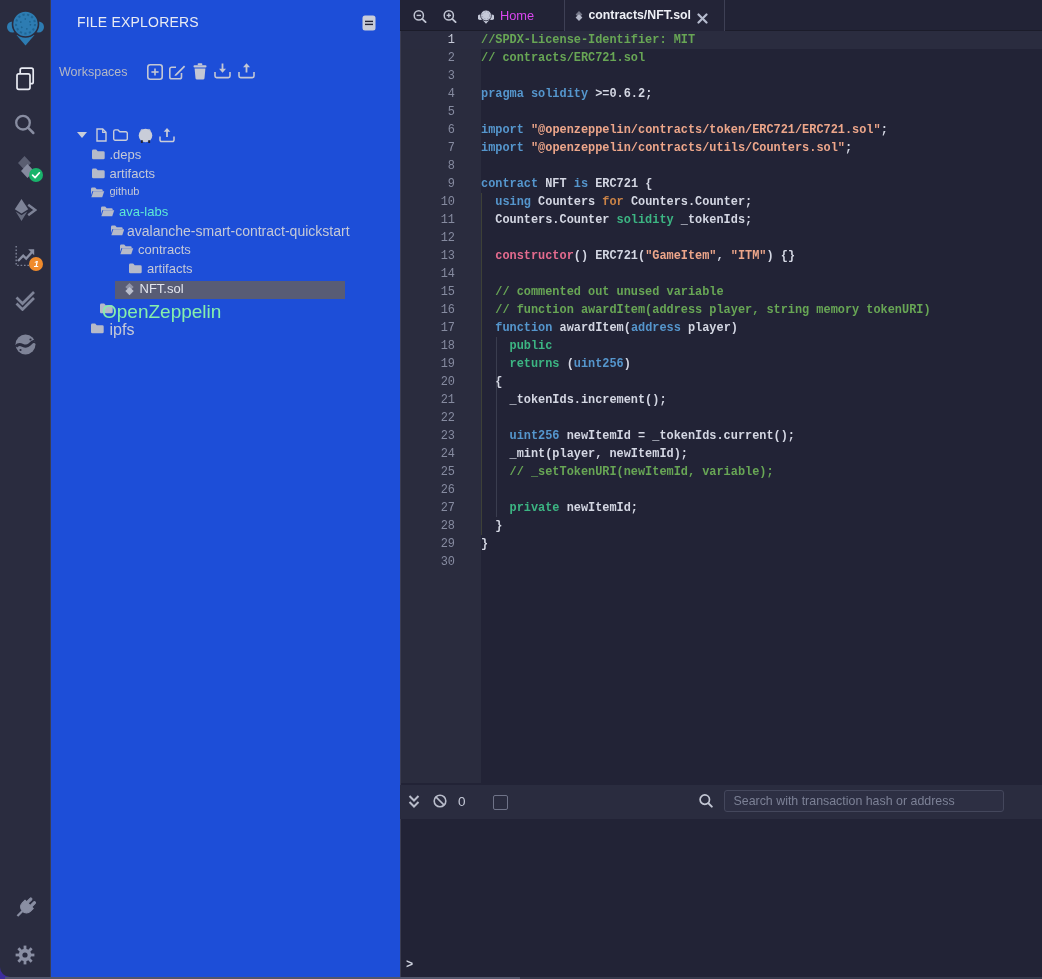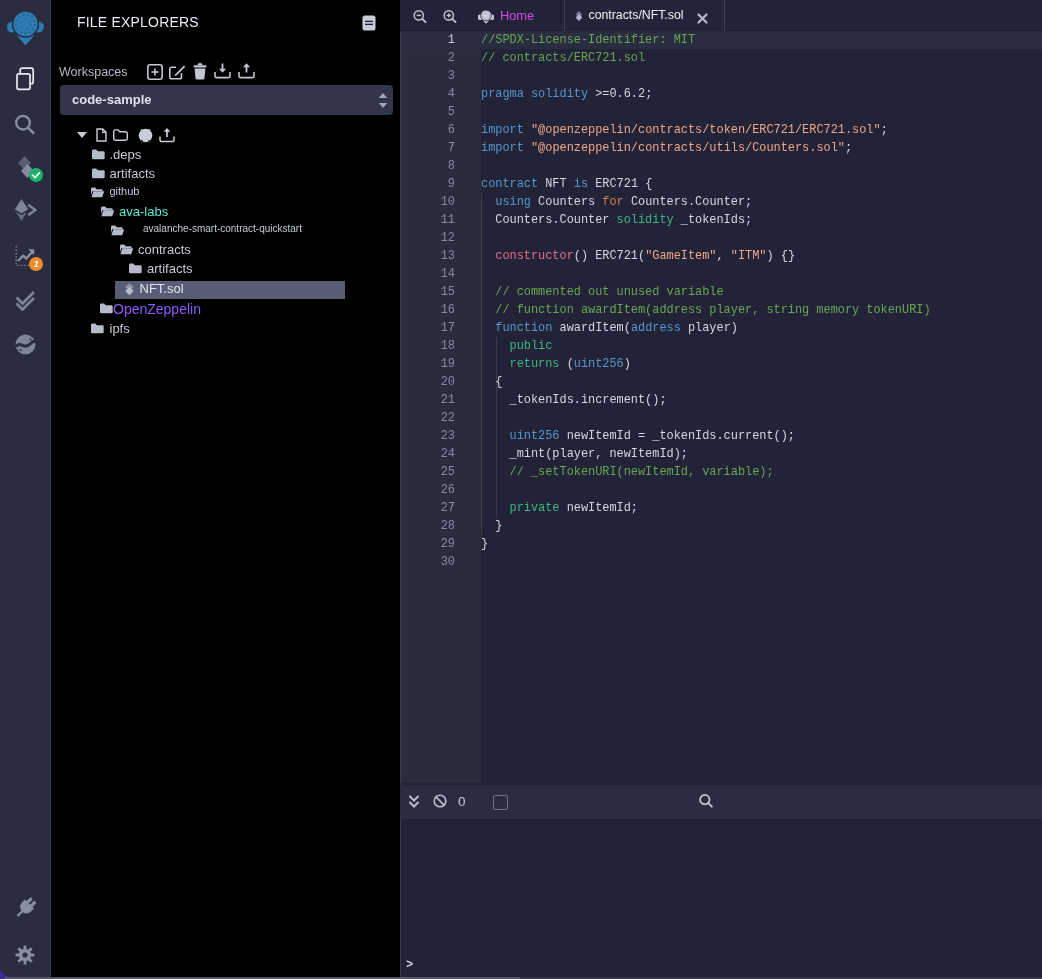--- a/index.html
+++ b/index.html
@@ -1,20 +1,20 @@
 <!DOCTYPE html>
 <html><head>
 <meta charset="utf-8">
 <style>
 html,body{margin:0;padding:0}
 body{width:1042px;height:979px;background:#222336;overflow:hidden;font-family:"Liberation Sans",sans-serif;position:relative}
 .a{position:absolute}
 svg{display:block}
 .mono{font-family:"Liberation Mono",monospace}
-#code,#gutter{font-family:"Liberation Mono",monospace;font-size:11.9px;line-height:18px;font-weight:normal;white-space:pre;margin:0}
+#code,#gutter{font-family:"Liberation Mono",monospace;font-size:11.9px;line-height:18px;font-weight:bold;white-space:pre;margin:0}
 #gutter{font-weight:normal;}
 #code span.k{color:#5596cd}
 #code span.c{color:#68a655}
 #code span.s{color:#eda68a}
 #code span.t{color:#3cb583}
 #code span.o{color:#cb8347}
 #code span.p{color:#e56b8e}
 </style>
 </head>
 <body>
@@ -106,21 +106,21 @@
       <use href="#t" transform="rotate(135 10 10)"></use>
       <use href="#t" transform="rotate(180 10 10)"></use>
       <use href="#t" transform="rotate(225 10 10)"></use>
       <use href="#t" transform="rotate(270 10 10)"></use>
       <use href="#t" transform="rotate(315 10 10)"></use>
     </g>
     <circle cx="10" cy="10" r="2.6" fill="#2a2c3f"></circle>
   </svg>
 </div>
 
-<div class="a" id="filepanel" style="left:51px;top:0;width:349px;height:977px;background:#000000;border-right:1px solid #3b3d52">
+<div class="a" id="filepanel" style="left:51px;top:0;width:349px;height:977px;background:#1d4ed8;border-right:1px solid #3b3d52">
   <div class="a" style="left:26px;top:14px;font-size:14px;letter-spacing:.2px;color:#e9ebf3">FILE EXPLORERS</div>
 
   <svg class="a" style="left:311px;top:15px" width="14" height="16" viewBox="0 0 14 16">
     <rect x="0.5" y="0.5" width="13" height="15" rx="2.5" fill="#c9cdd9"></rect>
     <line x1="3" y1="6.4" x2="11" y2="6.4" stroke="#222336" stroke-width="1.4"></line>
     <line x1="3" y1="9.4" x2="11" y2="9.4" stroke="#222336" stroke-width="1.4"></line>
   </svg>
   <div class="a" style="left:8px;top:65px;font-size:12.5px;color:#b4b8c6">Workspaces</div>
 
   <svg class="a" style="left:96px;top:64px" width="16" height="16" viewBox="0 0 16 16">
@@ -147,27 +147,20 @@
     <line x1="8.5" y1="0.5" x2="8.5" y2="7" stroke="#c3c7d4" stroke-width="1.8"></line>
     <polygon points="5,5.8 12,5.8 8.5,9.8" fill="#c3c7d4"></polygon>
   </svg>
 
   <svg class="a" style="left:187px;top:63px" width="17" height="16" viewBox="0 0 17 16">
     <path d="M1 9 v4 a1.6 1.6 0 0 0 1.6 1.6 h11.8 a1.6 1.6 0 0 0 1.6 -1.6 v-4" fill="none" stroke="#c3c7d4" stroke-width="1.6"></path>
     <line x1="8.5" y1="3.5" x2="8.5" y2="9.5" stroke="#c3c7d4" stroke-width="1.8"></line>
     <polygon points="5,4.2 12,4.2 8.5,0.2" fill="#c3c7d4"></polygon>
   </svg>
 
-  <div class="a" style="left:9px;top:85px;width:333px;height:30px;background:#333549;border-radius:4px">
-    <div class="a" style="left:12px;top:0;line-height:30px;font-size:13px;font-weight:bold;color:#dce0ea">code-sample</div>
-    <svg class="a" style="left:318px;top:8px" width="10" height="15" viewBox="0 0 10 15">
-      <polygon points="5,0 9.2,5 0.8,5" fill="#a2a7b8"></polygon>
-      <polygon points="5,15 9.2,10 0.8,10" fill="#a2a7b8"></polygon>
-    </svg>
-  </div>
 </div>
 
 <div class="a" style="left:51px;top:0;width:349px;height:680px;color:#c5c9d7">
 
   <svg class="a" style="left:26px;top:132px" width="10" height="6" viewBox="0 0 10 6">
       <polygon points="0,0 10,0 5,6" fill="#c9cdd9"></polygon>
     </svg>
   <svg class="a" style="left:45px;top:128px" width="11" height="14" viewBox="0 0 11 14">
     <path d="M1 1 H6.7 L10 4.3 V13 H1 Z" fill="none" stroke="#c9cdd9" stroke-width="1.4"></path>
     <path d="M6.7 1 V4.3 H10" fill="none" stroke="#c9cdd9" stroke-width="1.2"></path>
@@ -205,45 +198,45 @@
 <div class="a" style="left:58.5px;top:185.4px;font-size:11px;color:#c5c9d7;white-space:nowrap">github</div>
 <svg class="a" style="left:50px;top:205.8px" width="13.5" height="11" viewBox="0 0 15 12">
       <path d="M0 2 a1.5 1.5 0 0 1 1.5 -1.5 H4.6 L6.4 2.4 H11.6 a1.4 1.4 0 0 1 1.4 1.4 V4.7 H1.4 L0 9 Z" fill="#b6bac9"></path>
       <polygon points="2.6,4.7 14.7,4.7 12.5,11.4 0.4,11.4" fill="#b6bac9"></polygon>
     </svg>
 <div class="a" style="left:68.0px;top:203.9px;font-size:13px;color:#5eead4;white-space:nowrap">ava-labs</div>
 <svg class="a" style="left:59.5px;top:224.9px" width="13.5" height="11" viewBox="0 0 15 12">
       <path d="M0 2 a1.5 1.5 0 0 1 1.5 -1.5 H4.6 L6.4 2.4 H11.6 a1.4 1.4 0 0 1 1.4 1.4 V4.7 H1.4 L0 9 Z" fill="#b6bac9"></path>
       <polygon points="2.6,4.7 14.7,4.7 12.5,11.4 0.4,11.4" fill="#b6bac9"></polygon>
     </svg>
-<div class="a" style="left:92px;top:223.0px;font-size:10px;color:#c5c9d7;white-space:nowrap">avalanche-smart-contract-quickstart</div>
+<div class="a" style="left:76.0px;top:223.0px;font-size:14px;color:#c5c9d7;white-space:nowrap">avalanche-smart-contract-quickstart</div>
 <svg class="a" style="left:69px;top:244.3px" width="13.5" height="11" viewBox="0 0 15 12">
       <path d="M0 2 a1.5 1.5 0 0 1 1.5 -1.5 H4.6 L6.4 2.4 H11.6 a1.4 1.4 0 0 1 1.4 1.4 V4.7 H1.4 L0 9 Z" fill="#b6bac9"></path>
       <polygon points="2.6,4.7 14.7,4.7 12.5,11.4 0.4,11.4" fill="#b6bac9"></polygon>
     </svg>
 <div class="a" style="left:87.0px;top:242.4px;font-size:13px;color:#c5c9d7;white-space:nowrap">contracts</div>
 <svg class="a" style="left:78.3px;top:263.3px" width="13.5" height="11" viewBox="0 0 15 12">
       <path d="M0 2 a1.5 1.5 0 0 1 1.5 -1.5 H4.6 L6.4 2.4 H12.6 a1.5 1.5 0 0 1 1.5 1.5 V9.9 a1.5 1.5 0 0 1 -1.5 1.5 H1.5 A1.5 1.5 0 0 1 0 9.9 Z" fill="#b6bac9"></path>
     </svg>
 <div class="a" style="left:96.0px;top:261.4px;font-size:13px;color:#c5c9d7;white-space:nowrap">artifacts</div>
 <svg class="a" style="left:73.5px;top:282.5px" width="9" height="13" viewBox="0 0 9 13">
       <g fill="#bfc3d2">
         <polygon points="4.5,0 8.7,4.1 4.5,8.2 0.3,4.1" opacity=".55"></polygon>
         <polygon points="4.5,4 8.7,8.1 4.5,12.2 0.3,8.1" opacity=".95"></polygon>
       </g>
     </svg>
 <div class="a" style="left:88.5px;top:281.4px;font-size:13px;color:#e2e5ee;white-space:nowrap">NFT.sol</div>
 <svg class="a" style="left:49.4px;top:303.3px" width="13.5" height="11" viewBox="0 0 15 12">
       <path d="M0 2 a1.5 1.5 0 0 1 1.5 -1.5 H4.6 L6.4 2.4 H12.6 a1.5 1.5 0 0 1 1.5 1.5 V9.9 a1.5 1.5 0 0 1 -1.5 1.5 H1.5 A1.5 1.5 0 0 1 0 9.9 Z" fill="#b6bac9"></path>
     </svg>
-<div class="a" style="left:62px;top:301.4px;font-size:14px;color:#8b5cf6;white-space:nowrap">OpenZeppelin</div>
+<div class="a" style="left:51px;top:301.4px;font-size:19px;color:#86efac;white-space:nowrap">OpenZeppelin</div>
 <svg class="a" style="left:40.4px;top:322.7px" width="13.5" height="11" viewBox="0 0 15 12">
       <path d="M0 2 a1.5 1.5 0 0 1 1.5 -1.5 H4.6 L6.4 2.4 H12.6 a1.5 1.5 0 0 1 1.5 1.5 V9.9 a1.5 1.5 0 0 1 -1.5 1.5 H1.5 A1.5 1.5 0 0 1 0 9.9 Z" fill="#b6bac9"></path>
     </svg>
-<div class="a" style="left:58.5px;top:320.79999999999995px;font-size:13px;color:#c5c9d7;white-space:nowrap">ipfs</div>
+<div class="a" style="left:58.5px;top:320.79999999999995px;font-size:16px;color:#c5c9d7;white-space:nowrap">ipfs</div>
 </div>
 
 <div class="a" style="left:400px;top:0;width:642px;height:31px;background:#222336"></div>
 <div class="a" style="left:400px;top:30px;width:642px;height:1px;background:#1b1c2a"></div>
 
 <svg class="a" style="left:413px;top:10px" width="14" height="13" viewBox="0 0 14 13">
   <circle cx="5.8" cy="5.4" r="4.6" fill="none" stroke="#c0c4d2" stroke-width="1.5"></circle>
   <line x1="9.2" y1="8.8" x2="12.6" y2="12.2" stroke="#c0c4d2" stroke-width="1.8" stroke-linecap="round"></line>
   <line x1="3.6" y1="5.4" x2="8" y2="5.4" stroke="#c0c4d2" stroke-width="1.4"></line>
 </svg>
@@ -263,21 +256,21 @@
 </svg>
 <div class="a" style="left:500px;top:0;height:15px;line-height:31px;font-size:12.8px;color:#d946ef">Home</div>
 
 <div class="a" style="left:563.5px;top:0;width:159px;height:30.5px;background:#232437;border-left:1px solid #3e4055;border-right:1px solid #3e4055">
   <svg class="a" style="left:9px;top:11px" width="10" height="10" viewBox="0 0 10 10">
     <g fill="#b9bece">
         <polygon points="5,0 8.4,3.4 5,6.8 1.6,3.4" opacity=".55"></polygon>
     <polygon points="5,3.2 8.4,6.6 5,10 1.6,6.6" opacity=".95"></polygon>
       </g>
   </svg>
-  <div class="a" style="left:24px;top:0;height:31px;line-height:30px;font-size:12.3px;font-weight:400;color:#eef0f6">contracts/NFT.sol</div>
+  <div class="a" style="left:24px;top:0;height:31px;line-height:30px;font-size:12.3px;font-weight:700;color:#eef0f6">contracts/NFT.sol</div>
   <svg class="a" style="left:132px;top:13px" width="11" height="11" viewBox="0 0 11 11">
     <line x1="1.5" y1="1.5" x2="9.5" y2="9.5" stroke="#b6bcce" stroke-width="2.2" stroke-linecap="round"></line>
     <line x1="9.5" y1="1.5" x2="1.5" y2="9.5" stroke="#b6bcce" stroke-width="2.2" stroke-linecap="round"></line>
   </svg>
 </div>
 
 <div class="a" style="left:400.5px;top:31px;width:80px;height:752px;background:#2a2c3e"></div>
 <div class="a" style="left:403px;top:31px;width:639px;height:18px;background:#2a2c3f"></div>
 <pre class="a" id="gutter" style="left:400px;top:31px;width:55px;text-align:right;color:#868ba0"><span style="color:#c6cad8">1</span>
 2
@@ -351,14 +344,17 @@
   <svg class="a" style="left:32.5px;top:9px" width="14" height="14" viewBox="0 0 14 14">
     <circle cx="7" cy="7" r="5.8" fill="none" stroke="#b9bdcb" stroke-width="1.6"></circle>
     <line x1="2.9" y1="2.9" x2="11.1" y2="11.1" stroke="#b9bdcb" stroke-width="1.6"></line>
   </svg>
   <div class="a" style="left:58px;top:0;height:34px;line-height:33px;font-size:13.5px;color:#c5c9d7">0</div>
   <div class="a" style="left:92.5px;top:9.5px;width:13px;height:13px;border:1px solid #6f7388;border-radius:2px"></div>
   <svg class="a" style="left:299px;top:9px" width="14" height="14" viewBox="0 0 14 14">
     <circle cx="5.8" cy="5.6" r="4.7" fill="none" stroke="#c3c7d4" stroke-width="1.7"></circle>
     <line x1="9.3" y1="9.1" x2="12.8" y2="12.6" stroke="#c3c7d4" stroke-width="2" stroke-linecap="round"></line>
   </svg>
+  <div class="a" style="left:323.5px;top:5px;width:278px;height:19.5px;background:#2d2f43;border:1px solid #44475c;border-radius:3px">
+    <div class="a" style="left:9px;top:0;height:20px;line-height:20px;font-size:12.4px;color:#7c8196;white-space:nowrap">Search with transaction hash or address</div>
+  </div>
 </div>
 <div class="a mono" style="left:406px;top:958px;font-size:12px;font-weight:bold;color:#ced2de">&gt;</div>
 
 </body></html>

